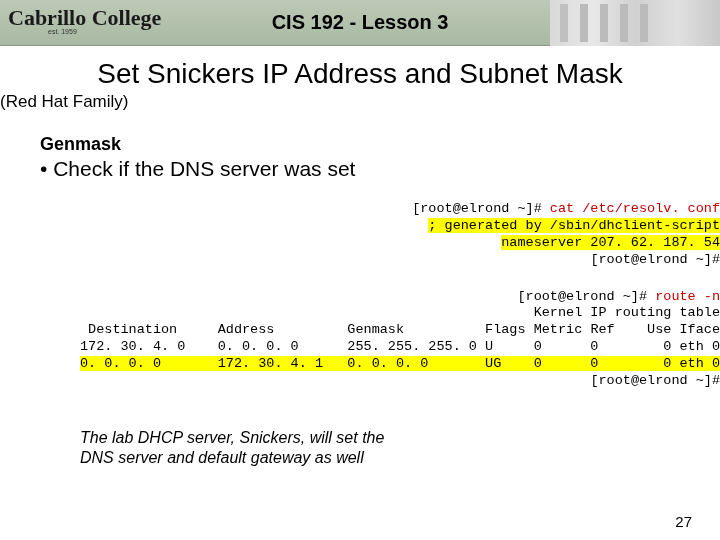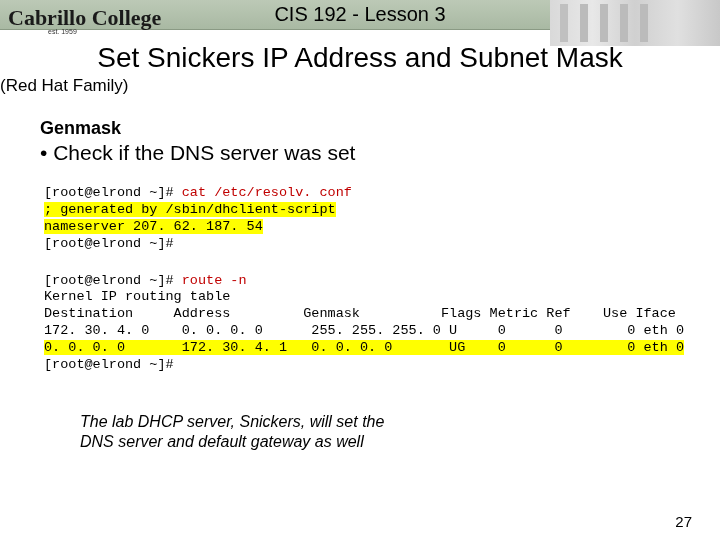--- a/index.html
+++ b/index.html
@@ -5,21 +5,21 @@
   * { box-sizing: border-box; margin: 0; padding: 0; }
   body {
     width: 720px;
     height: 540px;
     font-family: Arial, Helvetica, sans-serif;
     background: #fff;
     position: relative;
     overflow: hidden;
   }
   .header {
-    height: 30px;
+    height: 46px;
     background: linear-gradient(to bottom, #bcc9b6 0%, #a9b9a3 100%);
     border-bottom: 1px solid #8a9a84;
     position: relative;
     display: flex;
     align-items: center;
   }
   .logo {
     position: absolute;
     left: 8px;
     top: 5px;
@@ -31,21 +31,21 @@
   .logo-sub {
     position: absolute;
     left: 48px;
     top: 28px;
     font-size: 7px;
     color: #333;
   }
   .header-title {
     margin: 17px auto;
     font-size: 20px;
-    font-weight: normal;
+    font-weight: bold;
     color: #000;
   }
   .header-photo {
     position: absolute;
     right: 0;
     top: 0;
     width: 170px;
     height: 46px;
     background: linear-gradient(90deg, #d9d9d9 0%, #e8e8e8 25%, #d0d0d0 50%, #e0e0e0 75%, #c8c8c8 100%);
   }
@@ -73,22 +73,23 @@
     margin: 22px 0 2px 40px;
   }
   .verify-bullet {
     font-size: 21px;
     margin-left: 40px;
   }
   .term {
     font-family: "Courier New", monospace;
     font-size: 13.5px;
     line-height: 1.25;
-    margin: 20px 0 0 44px;
+    margin: 20px 0 0 62px;
     white-space: pre;
+    text-align: right;
   }
   .cmd { color: #c00000; }
   .hl { background: #ffff00; }
   .note {
     font-style: italic;
     font-size: 16px;
     margin: 38px 0 0 80px;
     line-height: 1.25;
   }
   .pagenum {

